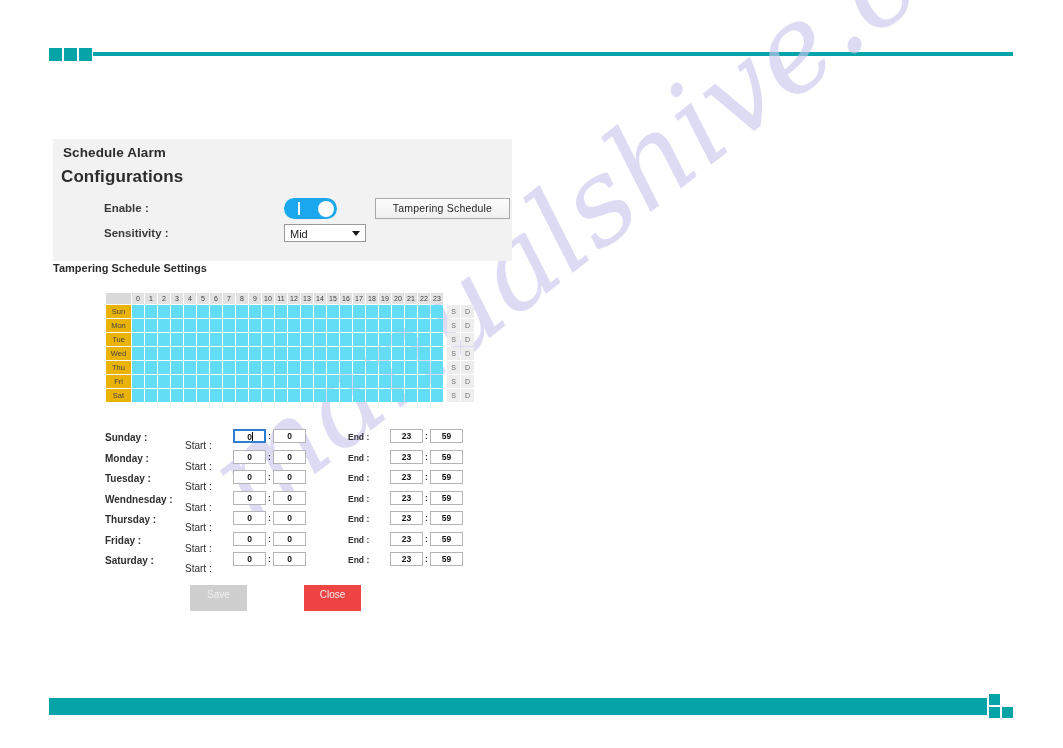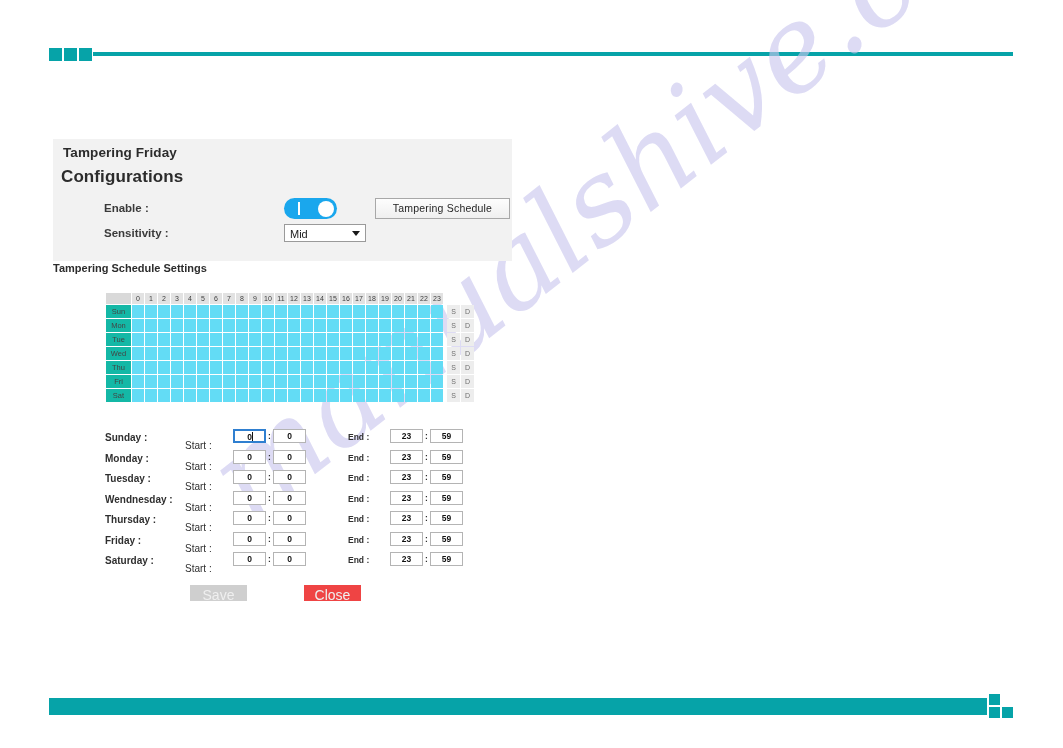--- a/index.html
+++ b/index.html
@@ -192,21 +192,21 @@
     background: #e2e2e2;
     font-size: 7px;
     color: #3d3d3d;
     text-align: center;
     vertical-align: middle;
     line-height: 11px;
     font-family: "Liberation Sans", sans-serif;
   }
   .day-head {
     width: 25px; height: 13px;
-    background: #14b8a6;
+    background: #eab308;
     font-size: 7.5px;
     color: #444;
     text-align: center;
     vertical-align: middle;
     line-height: 13px;
     margin-top: 27px;
   }
   .hour-cell {
     width: 12px; height: 13px;
     background: #63dcf5;
@@ -288,25 +288,25 @@
   .colon-e { left: 320px; }
 
   
   #action-buttons {
     position: absolute;
     left: 190px; top: 585px;
     z-index: 10;
   }
   .act-btn {
     position: absolute; top: 0;
-    width: 57px; height: 16px;
+    width: 57px; height: 26px;
     background: #cfcfcf;
     border: none;
     font-family: "Liberation Sans", sans-serif;
-    font-size: 14px;
+    font-size: 10px;
     color: #efefef;
     text-align: center;
     line-height: 20px;
     cursor: pointer;
   }
   #save-button { left: 0; }
   #close-button { left: 114px; background: #ef4444; }
 </style>
 </head>
 <body>
@@ -318,21 +318,21 @@
 </div>
 
 <div id="page-header">
   <div class="hdr-sq s1"></div>
   <div class="hdr-sq s2"></div>
   <div class="hdr-sq s3"></div>
   <div id="hdr-rule"></div>
 </div>
 
 <div id="config-panel">
-  <div id="panel-title">Tampering Friday</div>
+  <div id="panel-title">Schedule Alarm</div>
   <div id="panel-subtitle">Configurations</div>
 
   <div class="cfg-label" id="label-enable">Enable :</div>
   <div class="cfg-label" id="label-sensitivity">Sensitivity :</div>
 
   <div id="enable-toggle">
     <div class="tgl-line"></div>
     <div class="tgl-knob"></div>
   </div>
 

